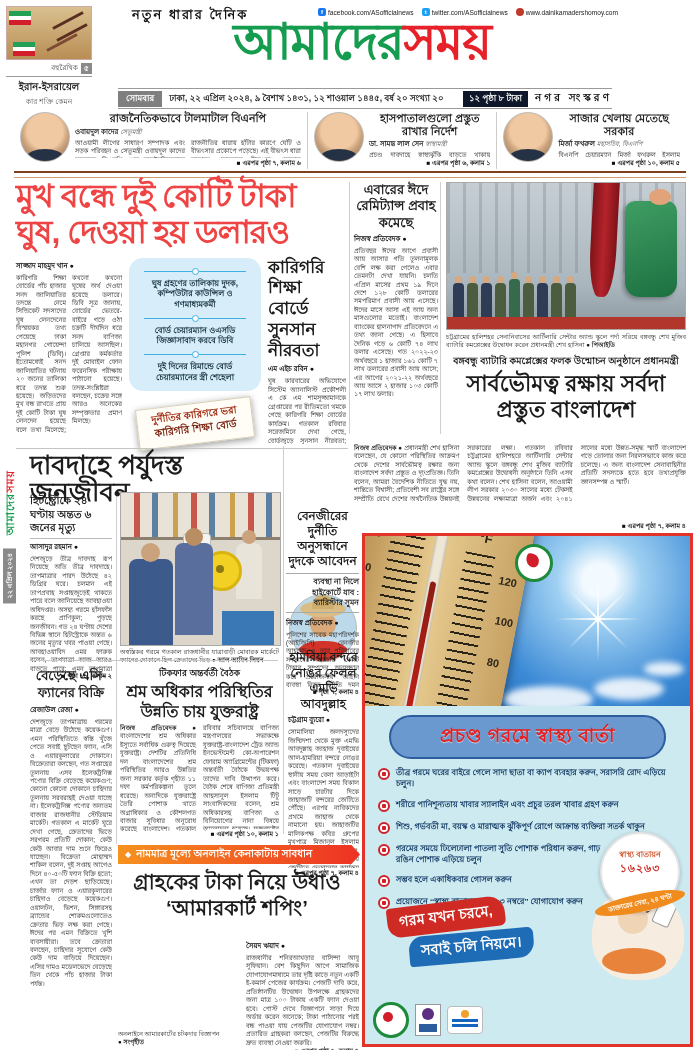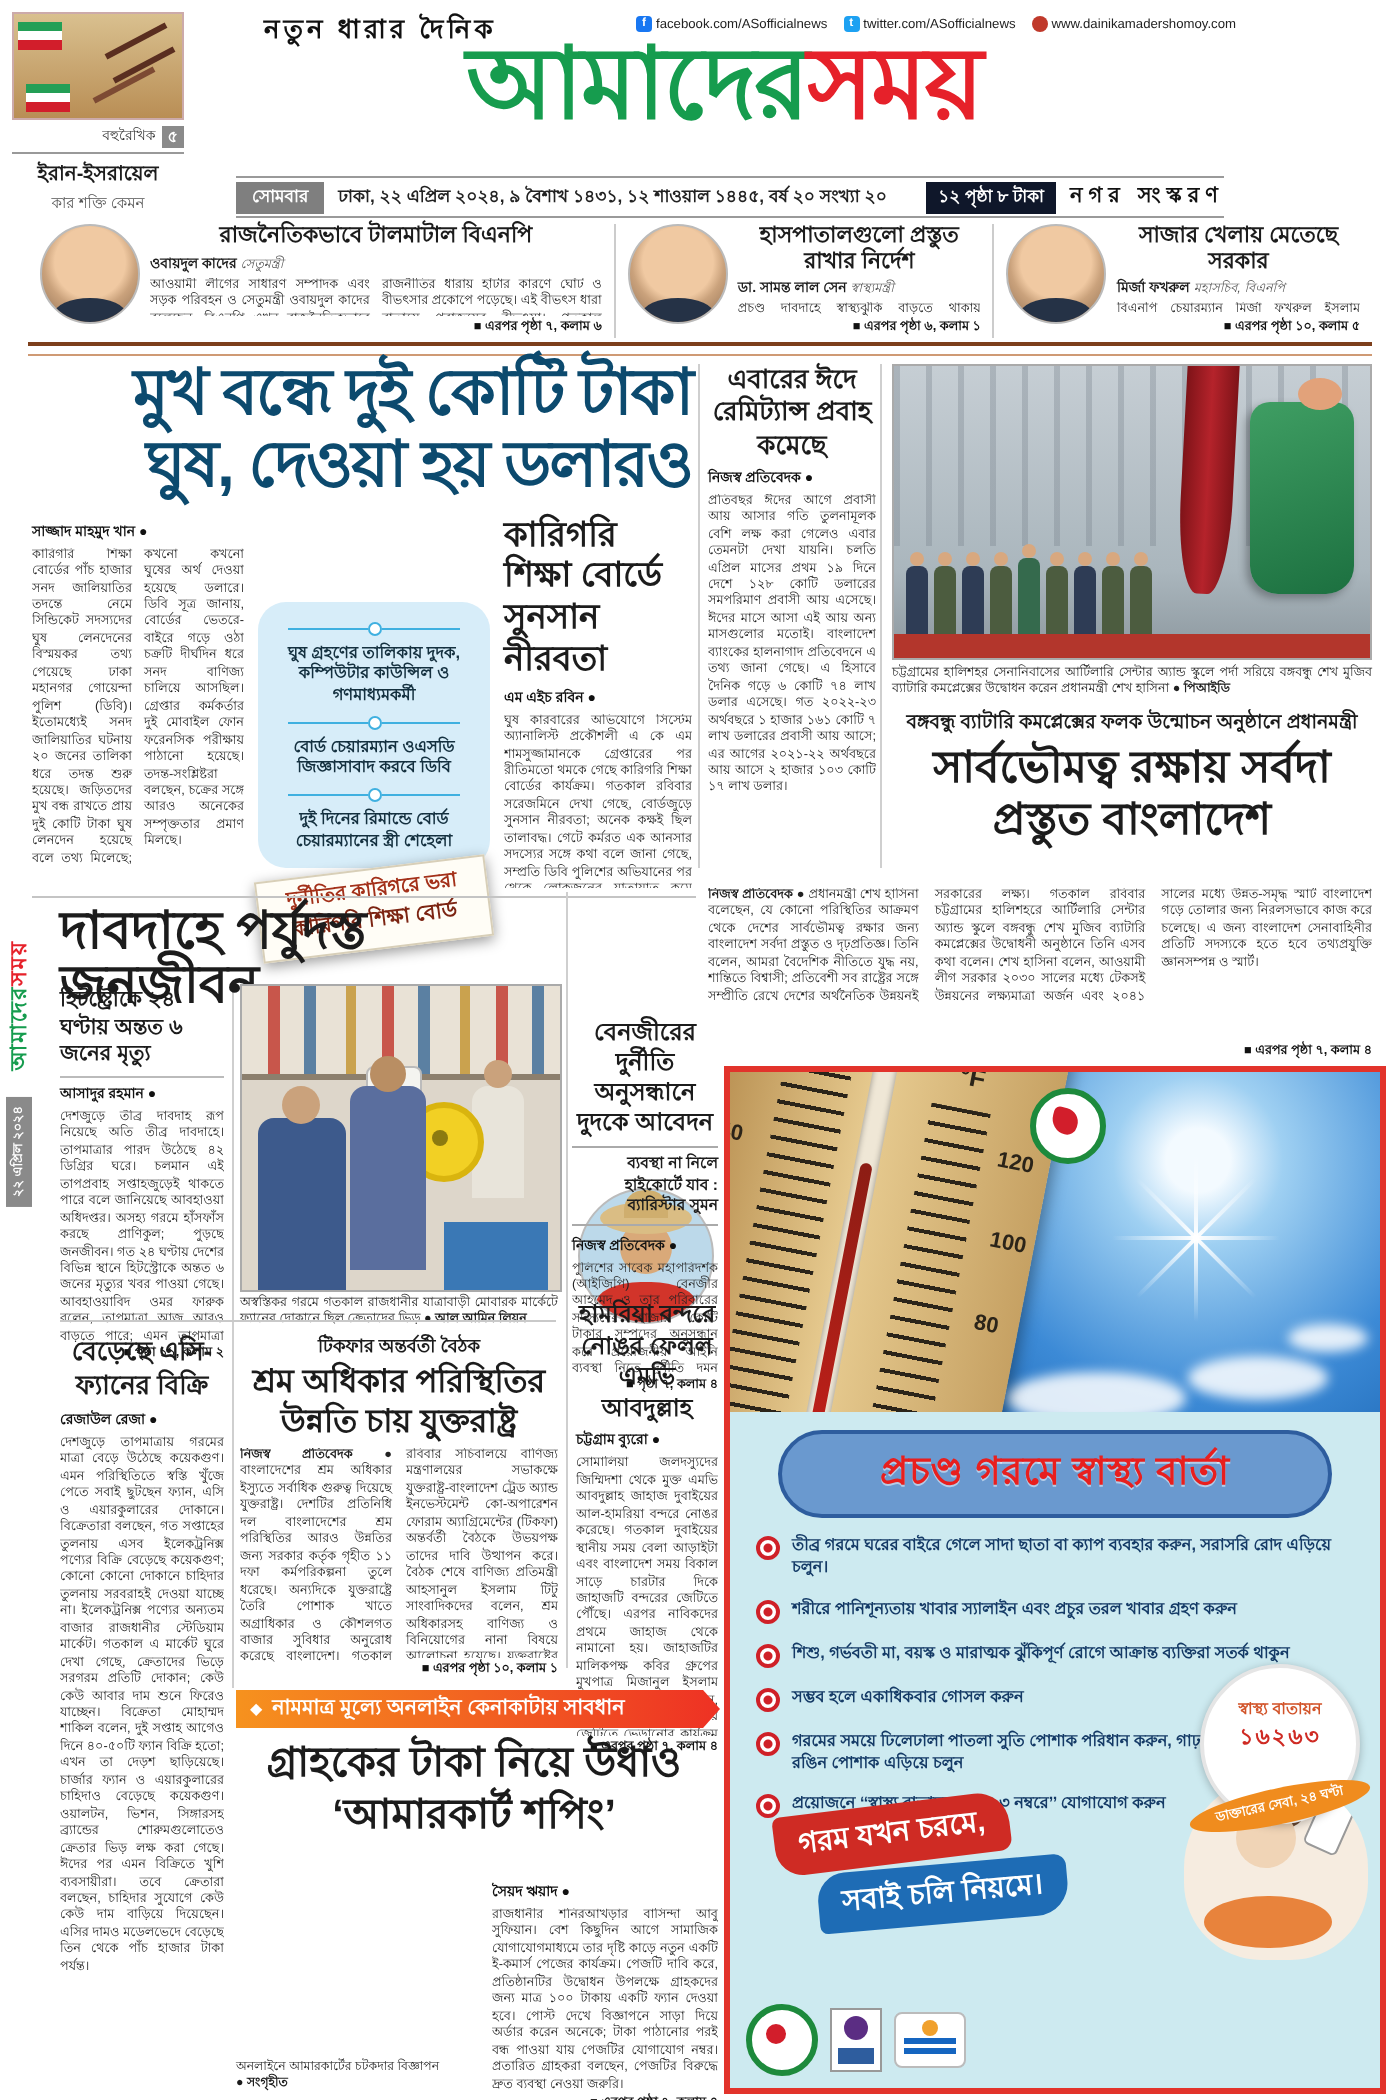--- a/index.html
+++ b/index.html
@@ -57,25 +57,25 @@
   .b-title{font-size:11px;font-weight:bold;line-height:1.15;text-align:center;}
   .b-by{font-size:7px;text-align:left;margin:1px 0;}
   .b-role{font-style:italic;font-weight:normal;color:#555;font-size:6.4px;}
   .b-body{flex:1;}
   .br1 .b-body{column-count:2;column-gap:6px;}
 
   .rule-maroon{left:14px;top:171px;width:672px;height:4px;border-top:2px solid #7d3f1c;border-bottom:1px solid #cf9a74;}
 
   
   .lead{left:16px;top:179px;width:330px;}
-  .lead-headline{color:#0c4a6e;font-size:32px;font-weight:bold;line-height:1.12;text-align:right;letter-spacing:-1px;}
+  .lead-headline{color:#ef4444;font-size:32px;font-weight:bold;line-height:1.12;text-align:left;letter-spacing:-1px;}
   .lead-cols{display:flex;gap:7px;margin-top:7px;height:186px;}
   .lead-colA{width:106px;display:flex;flex-direction:column;}
   .lead-colA .body-txt{flex:1;column-count:2;column-gap:6px;}
-  .lead-mid{width:116px;display:flex;flex-direction:column;margin-top:43px;}
+  .lead-mid{width:132px;display:flex;flex-direction:column;}
   .bluebox{background:#d7edf9;border-radius:14px;padding:6px 7px 8px;text-align:center;}
   .bb-sep{display:flex;align-items:center;margin:4px 8px;}
   .bb-sep::before,.bb-sep::after{content:"";flex:1;height:1px;background:#3fb0e0;}
   .bb-dot{width:5px;height:5px;border:1.5px solid #3fb0e0;border-radius:50%;background:#fff;flex:none;}
   .bb-item{font-size:8.2px;font-weight:bold;color:#14303f;line-height:1.3;}
   .clipping{margin-top:auto;align-self:center;transform:rotate(-7deg);background:#fffdf6;border:1px solid #d8cfb8;
             box-shadow:0 2px 7px rgba(0,0,0,.4);padding:5px 9px;text-align:center;width:96px;}
   .clip-t1{color:#a33019;font-size:10px;font-weight:bold;line-height:1.2;}
   .clip-t2{color:#7c2412;font-size:10.5px;font-weight:bold;}
   .lead-colC{flex:1;display:flex;flex-direction:column;}
@@ -514,27 +514,27 @@
           <span class="hb-text">তীব্র গরমে ঘরের বাইরে গেলে সাদা ছাতা বা ক্যাপ ব্যবহার করুন, সরাসরি রোদ এড়িয়ে চলুন।</span>
         </div>
       <div class="hb">
           <span class="hb-ico"></span>
           <span class="hb-text">শরীরে পানিশূন্যতায় খাবার স্যালাইন এবং প্রচুর তরল খাবার গ্রহণ করুন</span>
         </div>
       <div class="hb">
           <span class="hb-ico"></span>
           <span class="hb-text">শিশু, গর্ভবতী মা, বয়স্ক ও মারাত্মক ঝুঁকিপূর্ণ রোগে আক্রান্ত ব্যক্তিরা সতর্ক থাকুন</span>
         </div>
+      <div class="hb hb5">
+          <span class="hb-ico"></span>
+          <span class="hb-text">গরমের সময়ে ঢিলেঢালা পাতলা সুতি পোশাক পরিধান করুন, গাঢ় রঙিন পোশাক এড়িয়ে চলুন</span>
+        </div>
       <div class="hb">
           <span class="hb-ico"></span>
           <span class="hb-text">সম্ভব হলে একাধিকবার গোসল করুন</span>
-        </div>
-      <div class="hb hb5">
-          <span class="hb-ico"></span>
-          <span class="hb-text">গরমের সময়ে ঢিলেঢালা পাতলা সুতি পোশাক পরিধান করুন, গাঢ় রঙিন পোশাক এড়িয়ে চলুন</span>
         </div>
       <div class="hb hb6">
           <span class="hb-ico"></span>
           <span class="hb-text">প্রয়োজনে ‘‘স্বাস্থ্য বাতায়ন ১৬২৬৩ নম্বরে’’ যোগাযোগ করুন</span>
         </div>
     </div>
 
     <div class="ill">
       <div class="ill-hair"></div>
       <div class="ill-head"></div>

